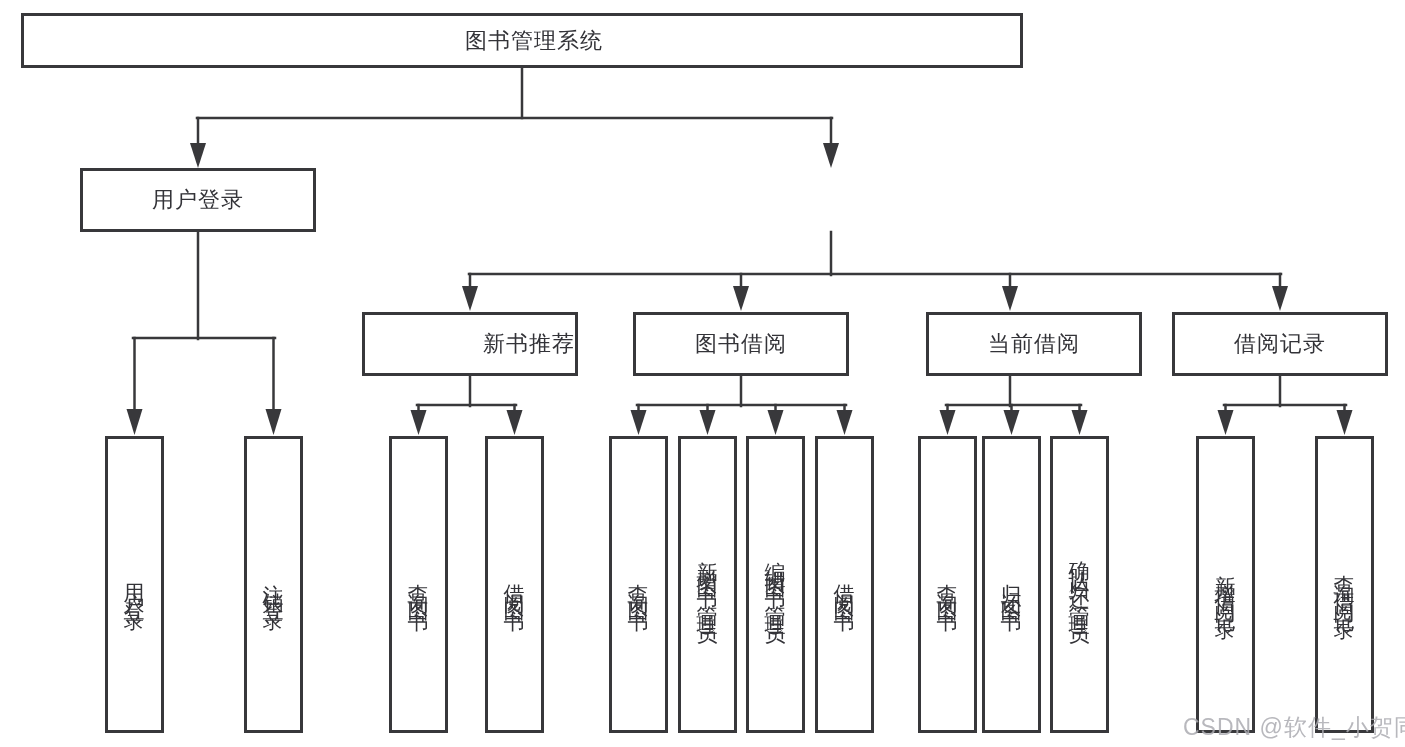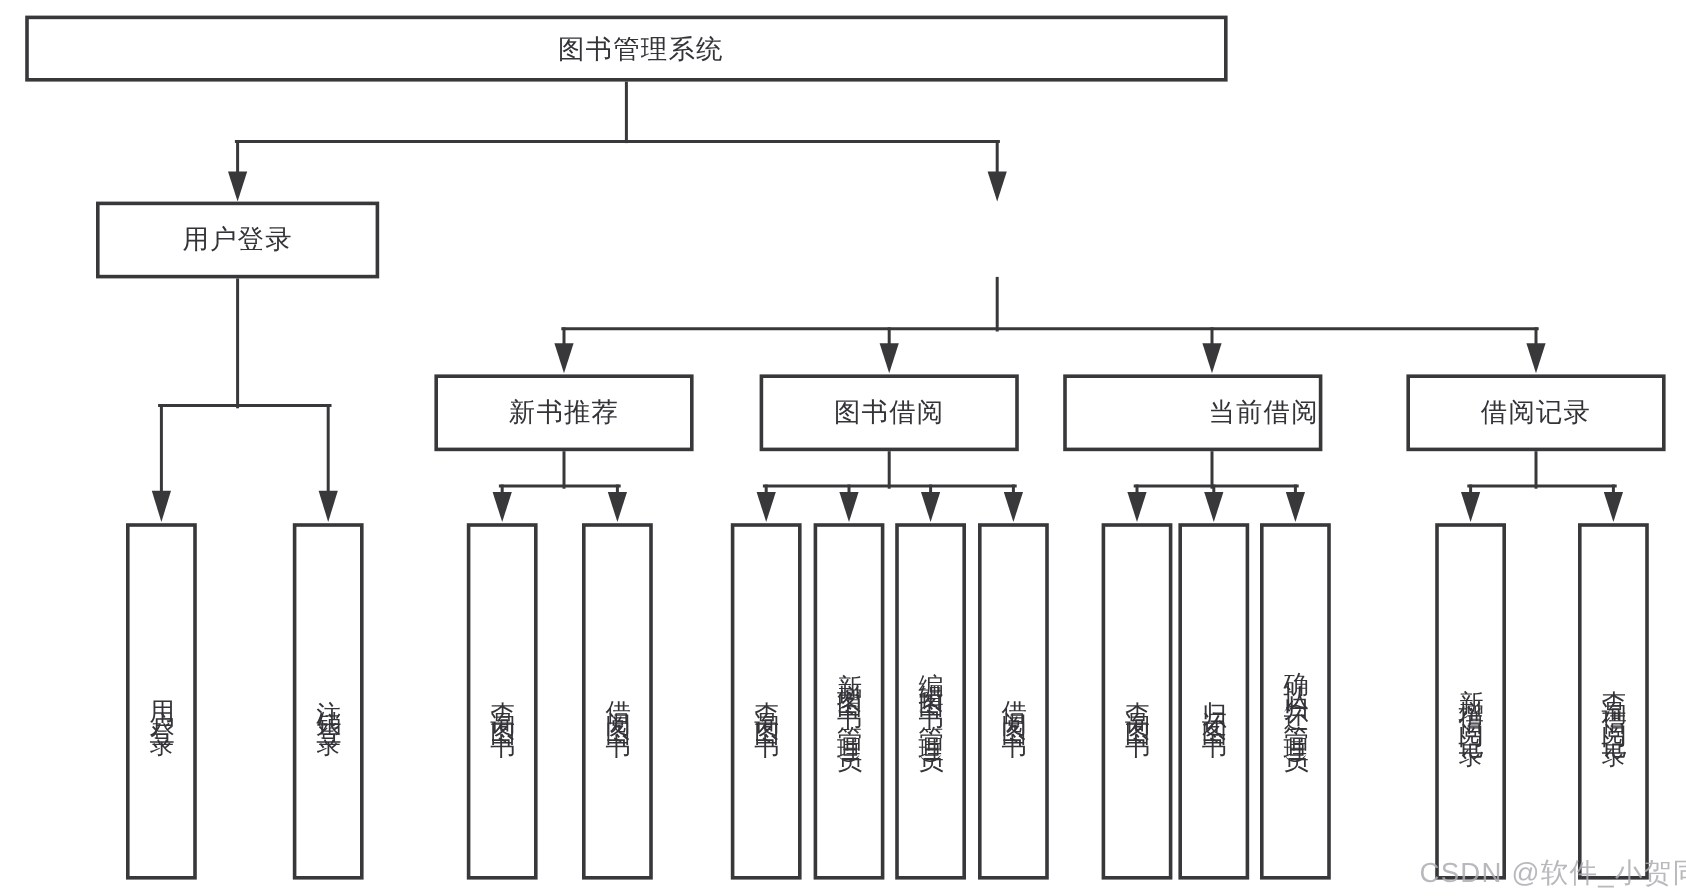--- a/index.html
+++ b/index.html
@@ -18,23 +18,23 @@
   .h-label{font-size:22px;letter-spacing:1px;white-space:nowrap;}
 
   
   .root{left:21px;top:13px;width:1002px;height:55px;padding-left:24px;}
   
   .lvl2{top:168px;height:64px;}
   .b-login{left:80px;width:236px;}
   .b-mgmt{left:713px;width:236px;}
   
   .lvl3{top:312px;height:64px;}
-  .b-newbooks{left:362px;width:216px;}
+  .b-newbooks{left:362px;width:216px;justify-content:flex-end;}
   .b-borrow{left:633px;width:216px;}
-  .b-current{left:886px;width:216px;justify-content:flex-end;}
+  .b-current{left:926px;width:216px;}
   .b-records{left:1172px;width:216px;}
   
   .leaf{top:436px;width:59px;height:297px;}
   .v-label{
     writing-mode:vertical-rl;text-orientation:mixed;
     font-size:21px;letter-spacing:9px;line-height:1;white-space:nowrap;
   }
   .l-login{left:105px;}  .l-logout{left:244px;}
   .l-nbq{left:389px;}    .l-nbb{left:485px;}
   .l-bbq{left:609px;}    .l-bba{left:678px;} .l-bbe{left:746px;} .l-bbb{left:815px;}

